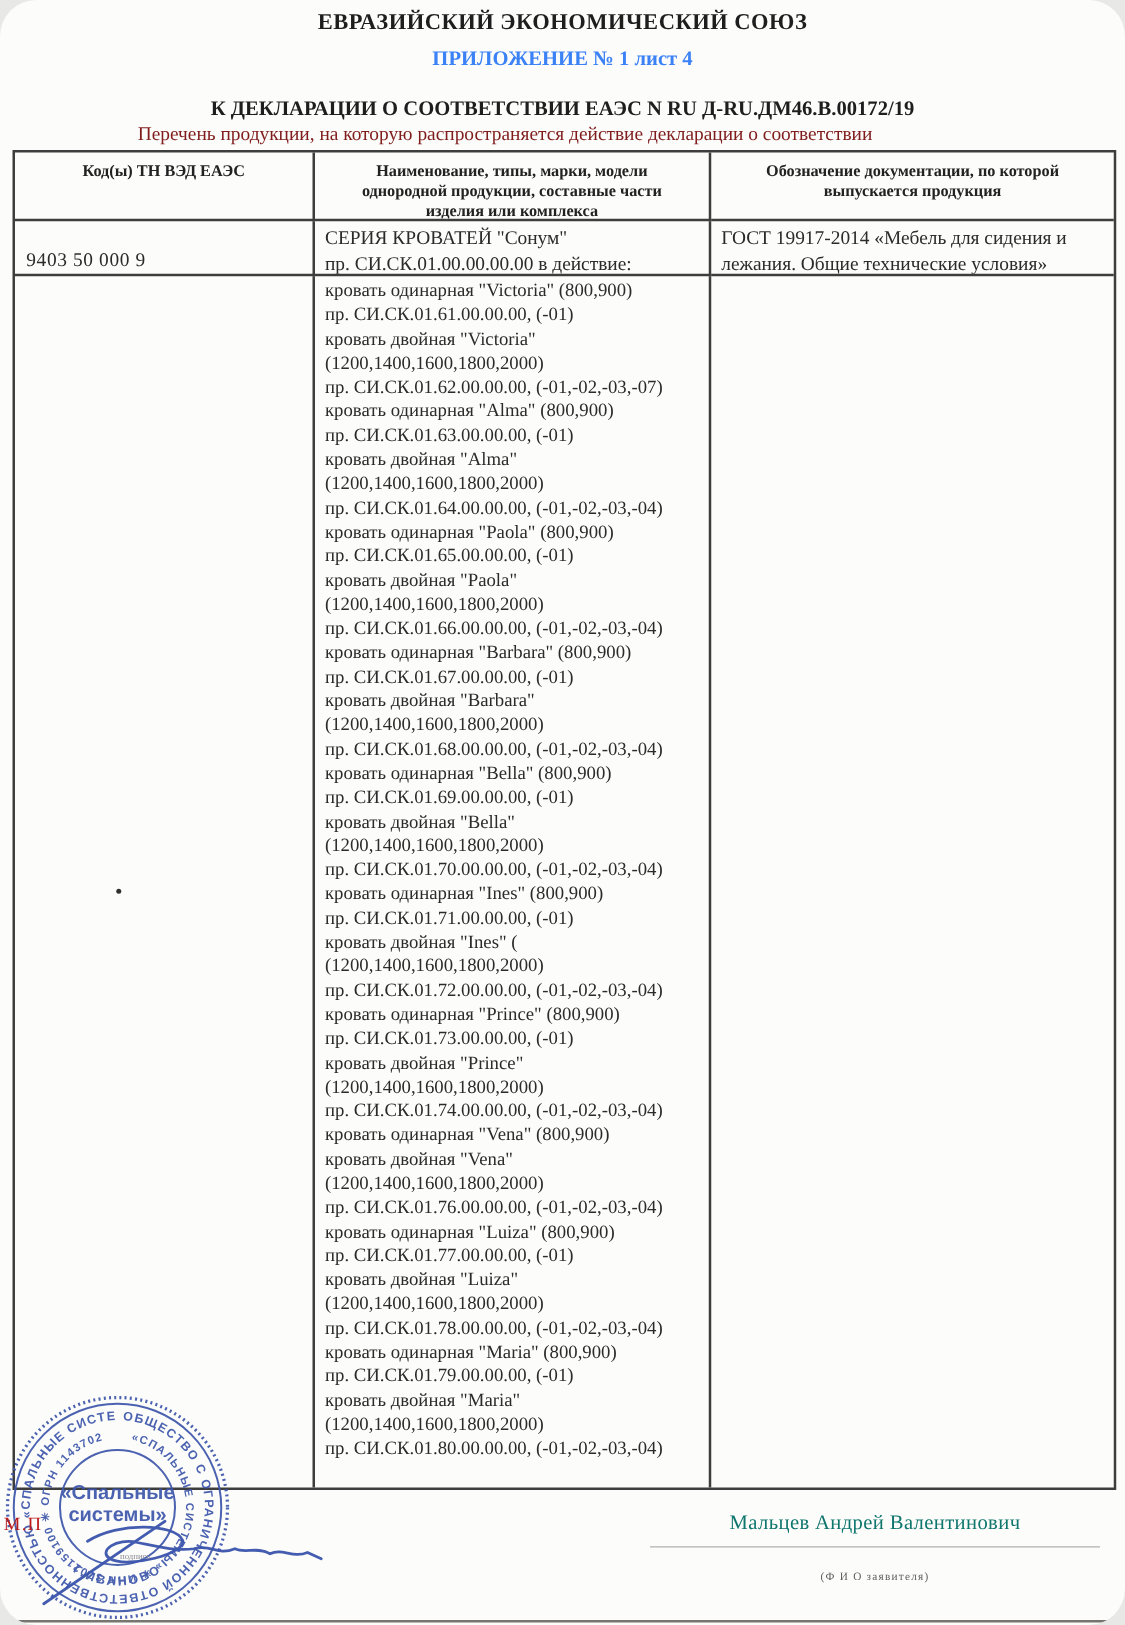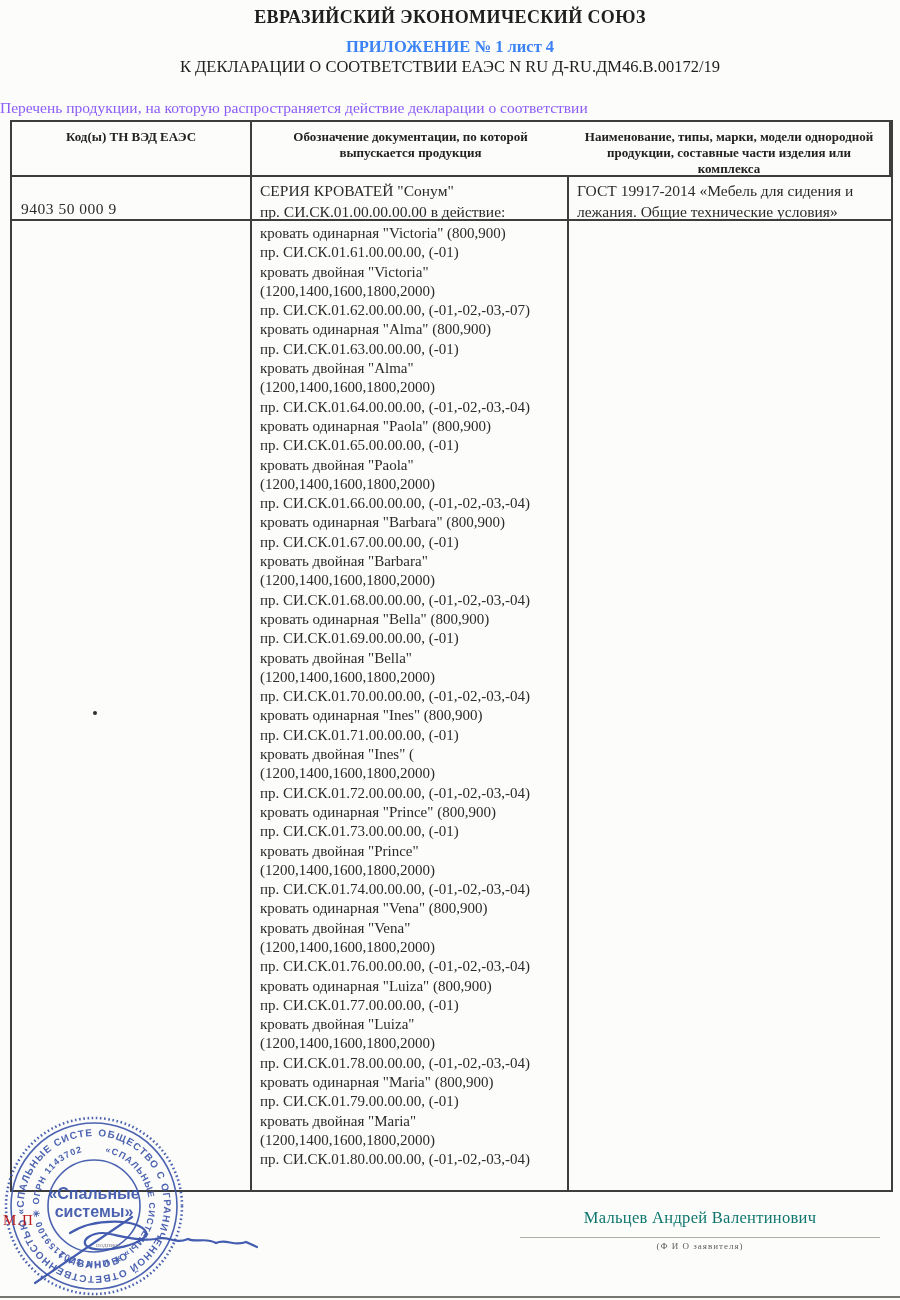--- a/index.html
+++ b/index.html
@@ -5,27 +5,28 @@
   html,body{margin:0;padding:0;}
   body{background:#e8e8e6;}
   .page{
     position:relative;
     width:900px;height:1300px;
     margin:0 auto;
     background:#fcfcfa;
     overflow:hidden;
     font-family:"Liberation Serif", serif;
     color:#2b2b2b;
+    border-radius:29px;
   }
   
   .doc-header{position:absolute;left:0;top:0;width:900px;text-align:center;}
   .h-line1{margin-top:7px;font-size:18px;font-weight:bold;letter-spacing:.4px;color:#1e1e1e;}
   .h-line2{margin-top:9px;font-size:16.5px;font-weight:bold;color:#3b82f6;}
-  .h-line3{margin-top:0;font-size:16.5px;font-weight:normal;color:#1e1e1e;}
-  .list-title{position:absolute;left:0;top:99px;width:808px;text-align:left;font-size:15.5px;color:#8b5cf6;}
+  .h-line3{margin-top:20px;font-size:16.5px;font-weight:bold;color:#1e1e1e;}
+  .list-title{position:absolute;left:0;top:99px;width:808px;text-align:center;font-size:15.5px;color:#7f1d1d;}
   
   .tbl{
     position:absolute;left:10px;top:120px;width:883px;
     box-sizing:border-box;border:2px solid #3d3d3d;
     display:grid;
     grid-template-columns:240px 317px 1fr;
     grid-template-rows:55px 44px 969px;
     background:transparent;
   }
   .cell{box-sizing:border-box;border-right:2px solid #3d3d3d;border-bottom:2px solid #3d3d3d;overflow:hidden;}
@@ -35,42 +36,42 @@
   .td{font-size:15.5px;line-height:21px;padding:3px 6px 0 8px;}
   .td.code{padding-left:9px;padding-top:21px;font-size:15.5px;letter-spacing:.5px;}
   .products{font-size:15px;line-height:19.3px;padding:3px 4px 0 8px;}
   .pline{white-space:nowrap;}
   
   .mp-label{position:absolute;left:3px;top:1212px;font-size:15px;color:#b91c1c;z-index:4;letter-spacing:1px;}
   .sig-caption{position:absolute;left:96px;top:1241px;font-size:7px;color:#8a8a95;z-index:4;}
   .signer{position:absolute;left:520px;top:1208px;width:360px;text-align:center;z-index:2;}
   .signer-name{font-size:16.5px;color:#0f766e;letter-spacing:.3px;}
   .signer-line{margin-top:9px;border-top:1px solid #b3b0aa;height:0;}
-  .signer-caption{margin-top:3px;font-size:9px;color:#5d5d5d;letter-spacing:1px;}
+  .signer-caption{margin-top:18px;font-size:9px;color:#5d5d5d;letter-spacing:1px;}
   .stamp-svg{position:absolute;left:-6px;top:1106px;z-index:1;opacity:.92;}
   .sign-svg{position:absolute;left:10px;top:1205px;z-index:3;}
   .speck{position:absolute;left:93px;top:711px;width:4px;height:4px;border-radius:50%;background:#2f2f2f;}
   .scan-edge{position:absolute;left:0;top:1296px;width:900px;height:2px;background:#55534d;opacity:.8;}
 </style>
 </head>
 <body>
 
 <div class="page">
 
   <div class="doc-header">
     <div class="h-line1">ЕВРАЗИЙСКИЙ ЭКОНОМИЧЕСКИЙ СОЮЗ</div>
     <div class="h-line2">ПРИЛОЖЕНИЕ № 1 лист 4</div>
     <div class="h-line3">К ДЕКЛАРАЦИИ О СООТВЕТСТВИИ ЕАЭС N RU Д-RU.ДМ46.В.00172/19</div>
   </div>
   <div class="list-title">Перечень продукции, на которую распространяется действие декларации о соответствии</div>
 
   <div class="tbl">
     <div class="cell th">Код(ы) ТН ВЭД ЕАЭС</div>
+    <div class="cell th">Наименование, типы, марки, модели однородной продукции, составные части изделия или комплекса</div>
     <div class="cell th last-col">Обозначение документации, по которой выпускается продукция</div>
-    <div class="cell th">Наименование, типы, марки, модели однородной продукции, составные части изделия или комплекса</div>
 
     <div class="cell td code">9403 50 000 9</div>
     <div class="cell td">
       <div>СЕРИЯ КРОВАТЕЙ "Сонум"</div>
       <div>пр. СИ.СК.01.00.00.00.00 в действие:</div>
     </div>
     <div class="cell td last-col">ГОСТ 19917-2014 «Мебель для сидения и лежания. Общие технические условия»</div>
 
     <div class="cell last-row"></div>
     <div class="cell products last-row" id="product-list">

